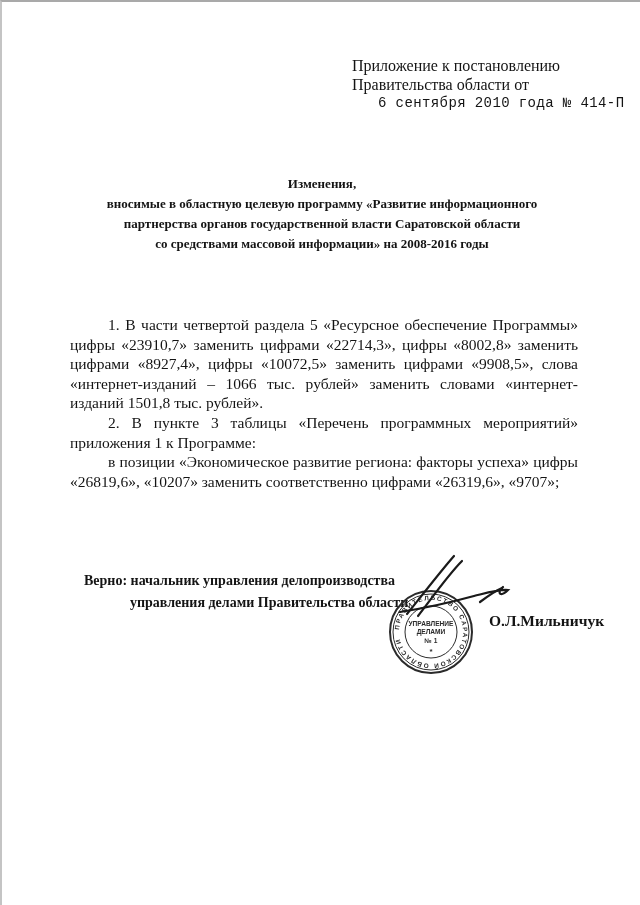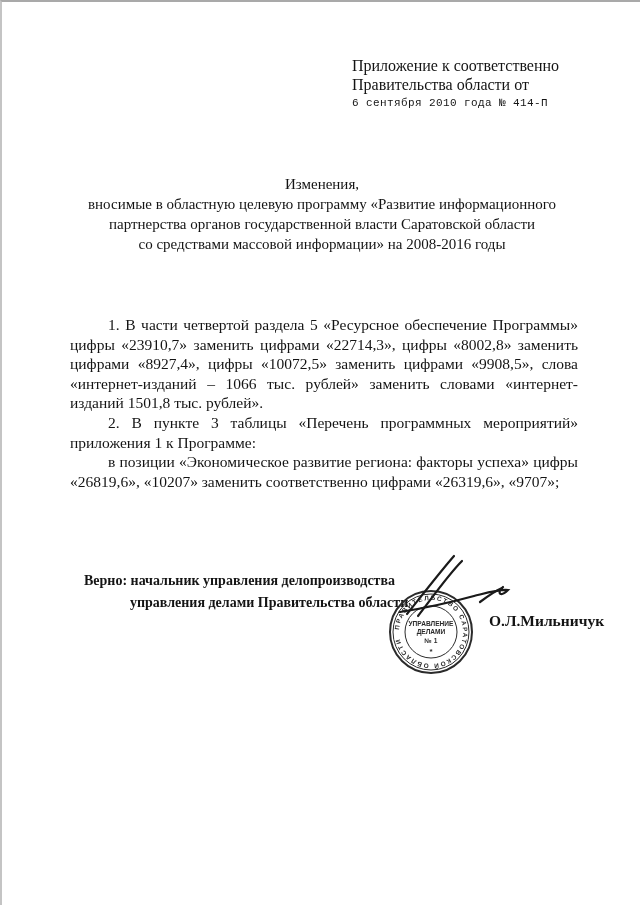--- a/index.html
+++ b/index.html
@@ -15,27 +15,27 @@
     overflow:hidden;
   }
 
   .header-block {
     position:absolute; left:350px; top:54px;
     font-size:16px; line-height:19px;
     white-space:nowrap;
   }
   .header-line-mono {
     font-family:"Liberation Mono", monospace;
-    font-size:11px; letter-spacing:0.4px;
+    font-size:14px; letter-spacing:0.4px;margin-left:26px;
   }
 
   .title-block {
     position:absolute; left:60px; top:172px; width:520px;
-    text-align:center; font-weight:normal;
-    font-size:15px; line-height:20px;
+    text-align:center; font-weight:bold;
+    font-size:13px; line-height:20px;
   }
 
   .body-block {
     position:absolute; left:68px; top:266px; width:508px;
     font-size:15.5px; line-height:19.6px;
     text-align:justify;
     margin-top:47px;
   }
   .body-block p { margin:0; text-indent:38px; }
 
@@ -65,21 +65,21 @@
     font-family:"Liberation Sans", sans-serif;
     font-weight:bold; fill:#2b2b2b;
   }
 </style>
 </head>
 <body>
 
 <div class="page">
 
   <div class="header-block">
-    <div>Приложение к соответственно</div>
+    <div>Приложение к постановлению</div>
     <div>Правительства области от</div>
     <div class="header-line-mono">6 сентября 2010 года № 414-П</div>
   </div>
 
   <div class="title-block">
     <div>Изменения,</div>
     <div>вносимые в областную целевую программу «Развитие информационного</div>
     <div>партнерства органов государственной власти Саратовской области</div>
     <div>со средствами массовой информации» на 2008-2016 годы</div>
   </div>

